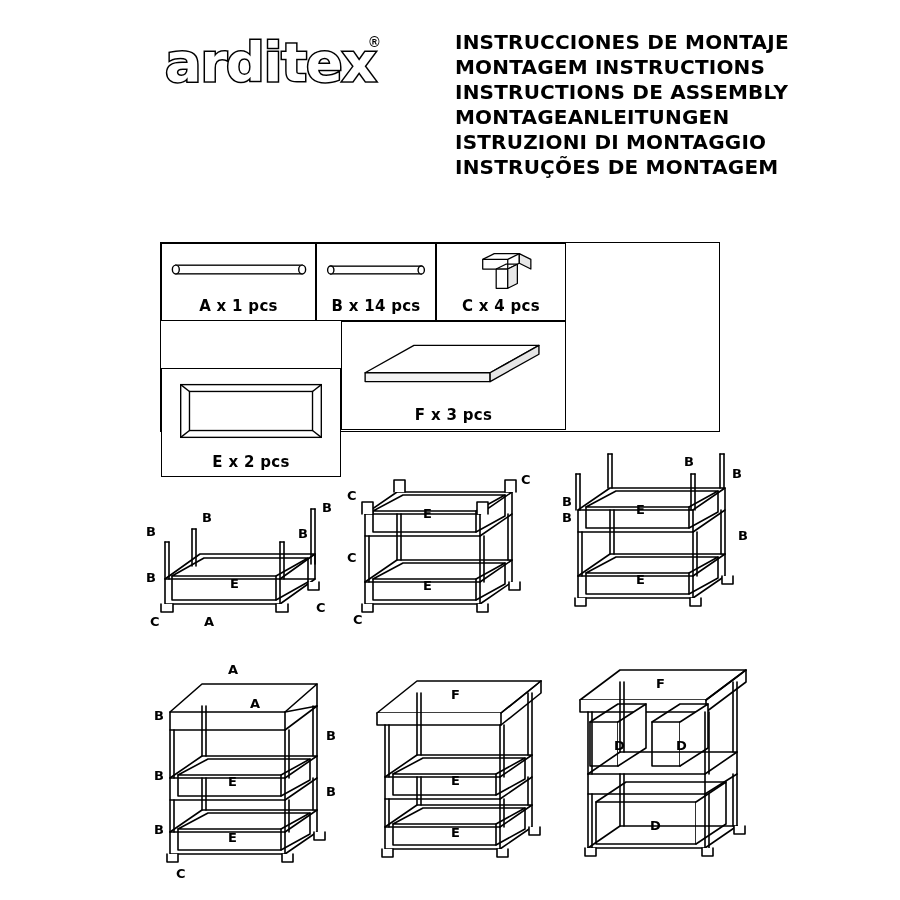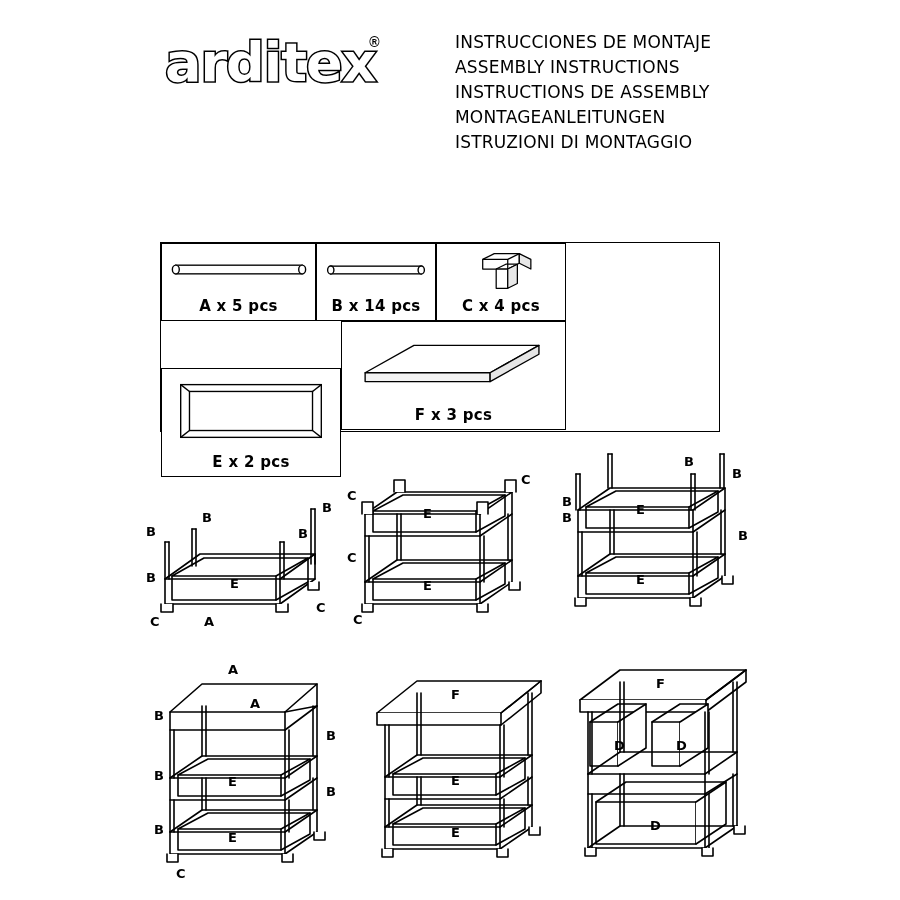--- a/index.html
+++ b/index.html
@@ -50,22 +50,22 @@
   }
 
   .titles {
     position: absolute;
     left: 455px;
     top: 26px;
     width: 300px;
   }
   .titles div {
     font-family: "DejaVu Sans", sans-serif;
-    font-size: 17px;
-    font-weight: normal;
+    font-size: 20px;
+    font-weight: bold;
     letter-spacing: 0.2px;
     line-height: 25px;
     white-space: nowrap;
     color: #000;
   }
 
   
   .parts {
     position: absolute;
     left: 160px;
@@ -127,37 +127,38 @@
 
   <div class="logo">
     <div style="position:relative;display:inline-block;">
       <span class="logo-text">arditex</span>
       <span class="logo-reg">®</span>
     </div>
   </div>
 
   <div class="titles">
     <div>INSTRUCCIONES DE MONTAJE</div>
-    <div>ASSEMBLY INSTRUCTIONS</div>
+    <div>MONTAGEM INSTRUCTIONS</div>
     <div>INSTRUCTIONS DE ASSEMBLY</div>
     <div>MONTAGEANLEITUNGEN</div>
     <div>ISTRUZIONI DI MONTAGGIO</div>
+    <div>INSTRUÇÕES DE MONTAGEM</div>
   </div>
 
   <div class="parts">
 
     <div class="cell c-a">
       <div class="art">
         <svg viewBox="0 0 155 54" preserveAspectRatio="none">
           <rect x="14" y="22" width="128" height="9" fill="#fff" stroke="#000" stroke-width="1.4"></rect>
           <ellipse cx="14" cy="26.5" rx="3.5" ry="4.6" fill="#fff" stroke="#000" stroke-width="1.4"></ellipse>
           <ellipse cx="142" cy="26.5" rx="3.5" ry="4.6" fill="#fff" stroke="#000" stroke-width="1.4"></ellipse>
         </svg>
       </div>
-      <div class="label">A x 5 pcs</div>
+      <div class="label">A x 1 pcs</div>
     </div>
 
     <div class="cell c-b">
       <div class="art">
         <svg viewBox="0 0 120 54" preserveAspectRatio="none">
           <rect x="14" y="23" width="92" height="8" fill="#fff" stroke="#000" stroke-width="1.4"></rect>
           <ellipse cx="14" cy="27" rx="3.2" ry="4.2" fill="#fff" stroke="#000" stroke-width="1.4"></ellipse>
           <ellipse cx="106" cy="27" rx="3.2" ry="4.2" fill="#fff" stroke="#000" stroke-width="1.4"></ellipse>
         </svg>
       </div>

